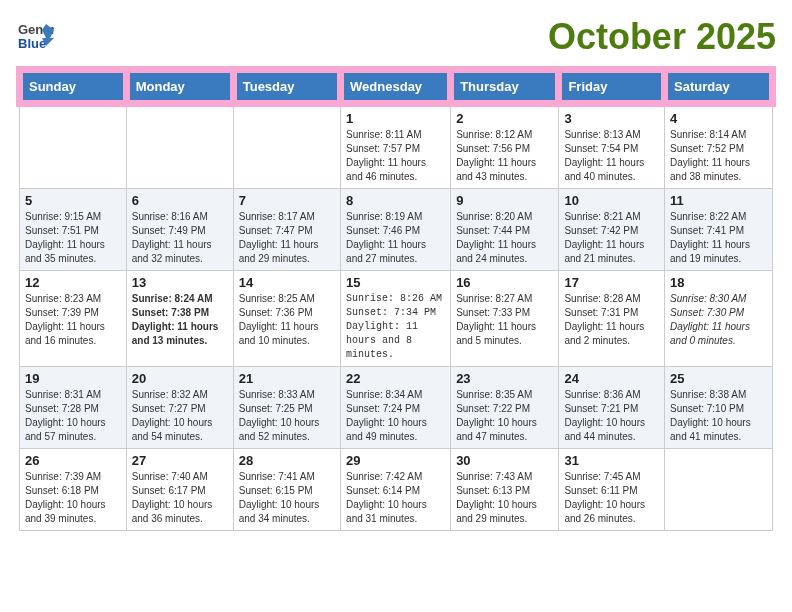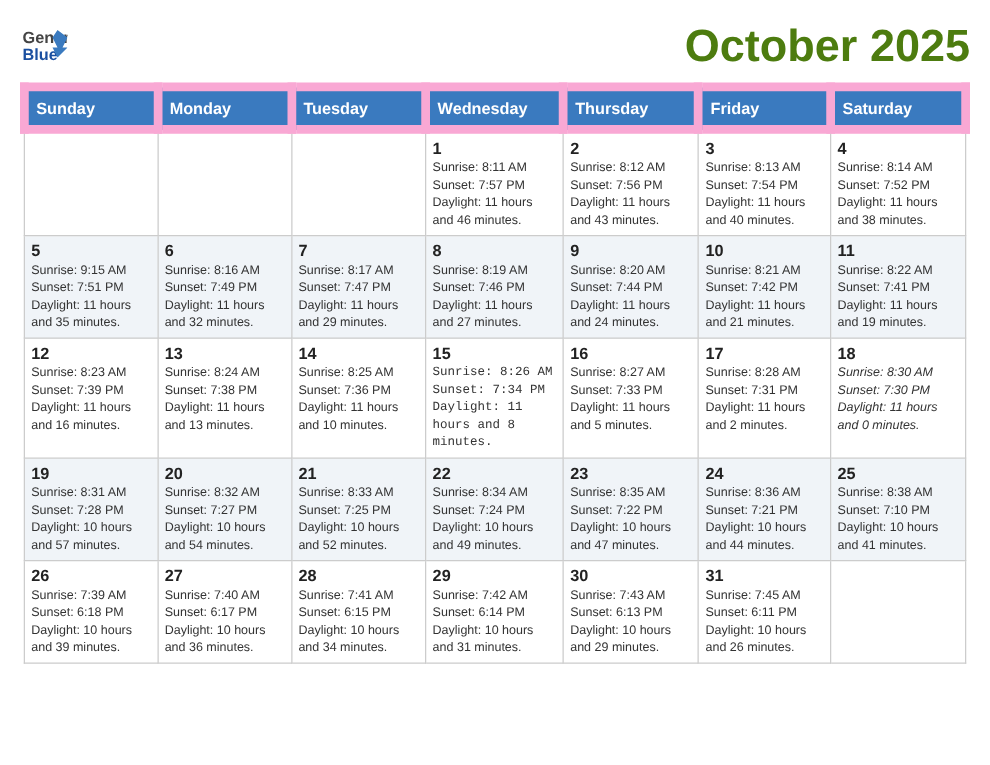--- a/index.html
+++ b/index.html
@@ -188,21 +188,21 @@
       </tr>
       <tr>
         <td>
           <div class="day-number">12</div>
           <div class="day-info" style="white-space: pre-line;">Sunrise: 8:23 AM
 Sunset: 7:39 PM
 Daylight: 11 hours and 16 minutes.</div>
         </td>
         <td>
           <div class="day-number">13</div>
-          <div class="day-info" style="white-space: pre-line;">Sunrise: 8:24 AM
+          <div class="day-info" style="white-space: pre-line; font-weight: bold;">Sunrise: 8:24 AM
 Sunset: 7:38 PM
 Daylight: 11 hours and 13 minutes.</div>
         </td>
         <td>
           <div class="day-number">14</div>
           <div class="day-info" style="white-space: pre-line;">Sunrise: 8:25 AM
 Sunset: 7:36 PM
 Daylight: 11 hours and 10 minutes.</div>
         </td>
         <td>

